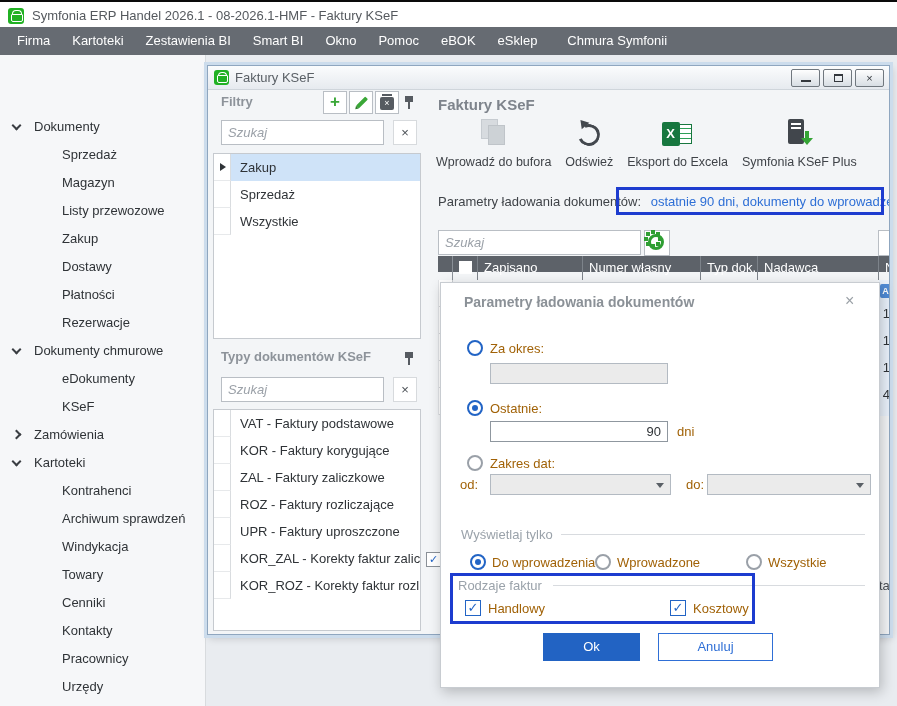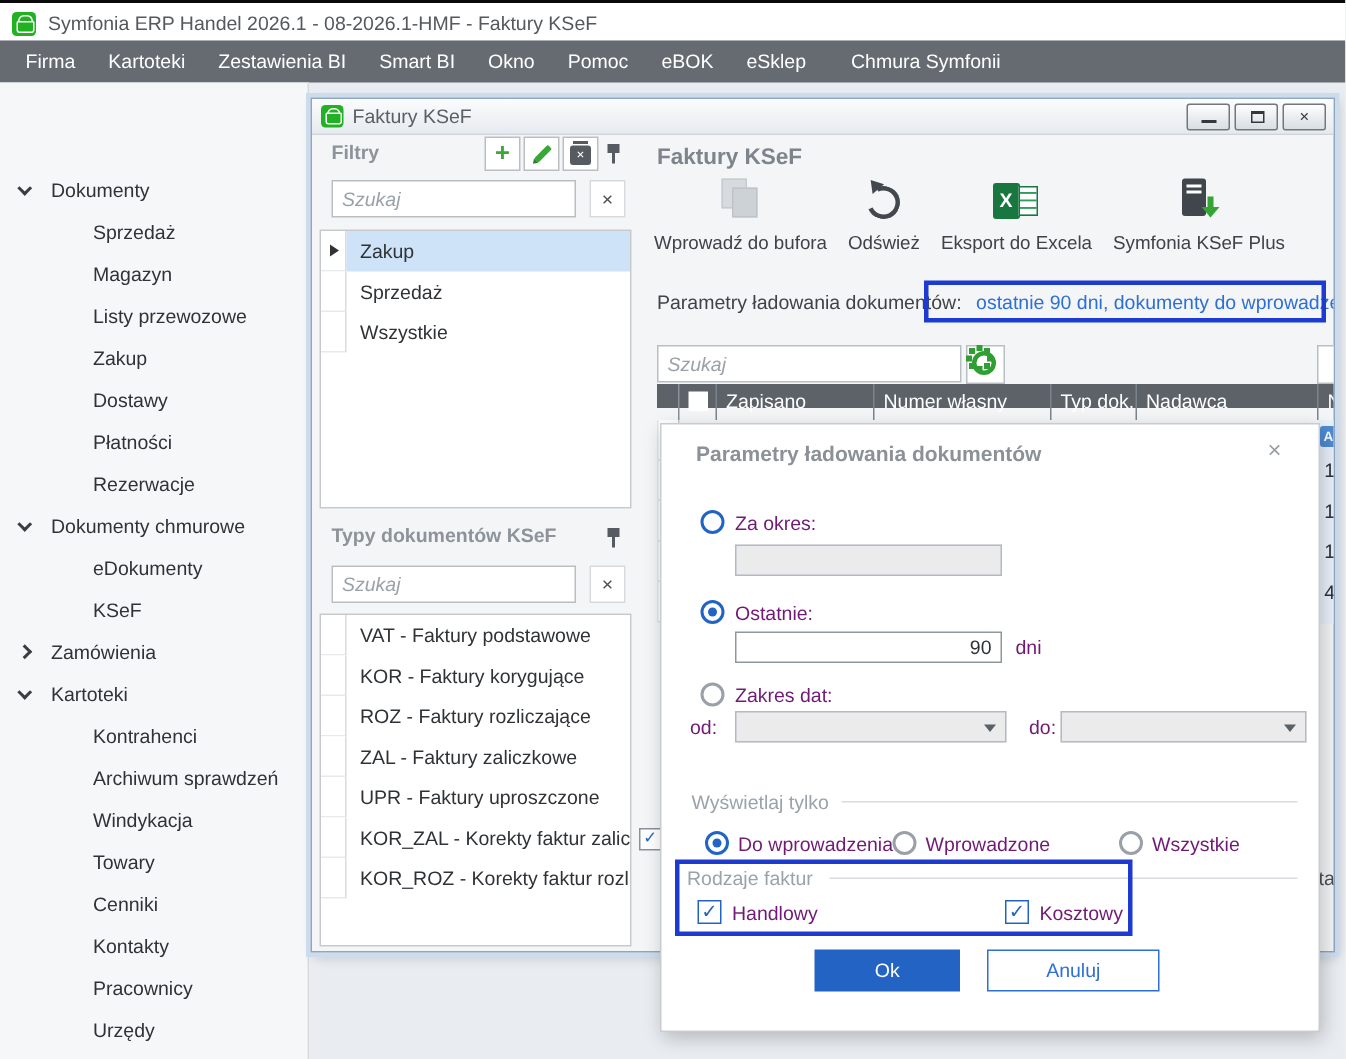--- a/index.html
+++ b/index.html
@@ -105,21 +105,21 @@
   .n-col{position:absolute;left:671px;top:214px;width:12px;height:136px;background:#e9f1fb}
   .a-badge{position:absolute;left:672px;top:218px;width:11px;height:14px;background:#4f8bd6;border-radius:2px;color:#fff;font-size:9px;font-weight:bold;text-align:center;line-height:14px}
   .n-val{position:absolute;left:669px;width:13px;text-align:right;color:#2f3337;font-size:13px}
   .part-cb{position:absolute;left:218px;top:486px;width:15px;height:15px;border:1px solid #8a9097;background:#fff;color:#2264c5;font-size:11px;font-weight:bold;text-align:center;line-height:13px}
   .partial-text{position:absolute;left:671px;top:512px;color:#4a4f55}
 
   
   .dialog{position:absolute;left:440px;top:282px;width:440px;height:406px;background:#fff;border:1px solid #c8ccd1;box-shadow:2px 4px 12px rgba(0,0,0,.22);z-index:40}
   .dlg-title{position:absolute;left:23px;top:11px;font-size:14px;font-weight:bold;color:#8b9197;white-space:nowrap}
   .dlg-close{position:absolute;left:404px;top:9px;color:#9aa0a6;font-size:16px;cursor:default}
-  .dlabel{position:absolute;white-space:nowrap;color:#701a75}
+  .dlabel{position:absolute;white-space:nowrap;color:#a16207}
   .radio{position:absolute;width:16px;height:16px;border-radius:50%;background:#fff}
   .radio.blue{border:2px solid #2264c5}
   .radio.gray{border:2px solid #9aa0a8}
   .radio.checked{border:2px solid #2264c5}
   .radio.checked::after{content:"";position:absolute;left:3px;top:3px;width:6px;height:6px;border-radius:50%;background:#2264c5}
   .dinput{position:absolute;height:21px;border:1px solid #b3bac2}
   .dinput.disabled{background:#ebebeb}
   .dinput.active{background:#fff;border-color:#8f979f}
   .dinput input{width:100%;height:100%;border:none;outline:none;background:transparent;font:13px "Liberation Sans","DejaVu Sans",sans-serif;text-align:right;padding-right:6px;color:#2f3337}
   .combo{position:absolute;height:21px;background:#ebebeb;border:1px solid #b3bac2}
@@ -287,25 +287,25 @@
         <div class="list-row">
             <span class="row-ind"></span>
             <span class="llbl">VAT - Faktury podstawowe</span>
           </div>
         <div class="list-row">
             <span class="row-ind"></span>
             <span class="llbl">KOR - Faktury korygujące</span>
           </div>
         <div class="list-row">
             <span class="row-ind"></span>
+            <span class="llbl">ZAL - Faktury zaliczkowe</span>
+          </div>
+        <div class="list-row">
+            <span class="row-ind"></span>
             <span class="llbl">ROZ - Faktury rozliczające</span>
-          </div>
-        <div class="list-row">
-            <span class="row-ind"></span>
-            <span class="llbl">ZAL - Faktury zaliczkowe</span>
           </div>
         <div class="list-row">
             <span class="row-ind"></span>
             <span class="llbl">UPR - Faktury uproszczone</span>
           </div>
         <div class="list-row">
             <span class="row-ind"></span>
             <span class="llbl">KOR_ZAL - Korekty faktur zalicz...</span>
           </div>
         <div class="list-row">

